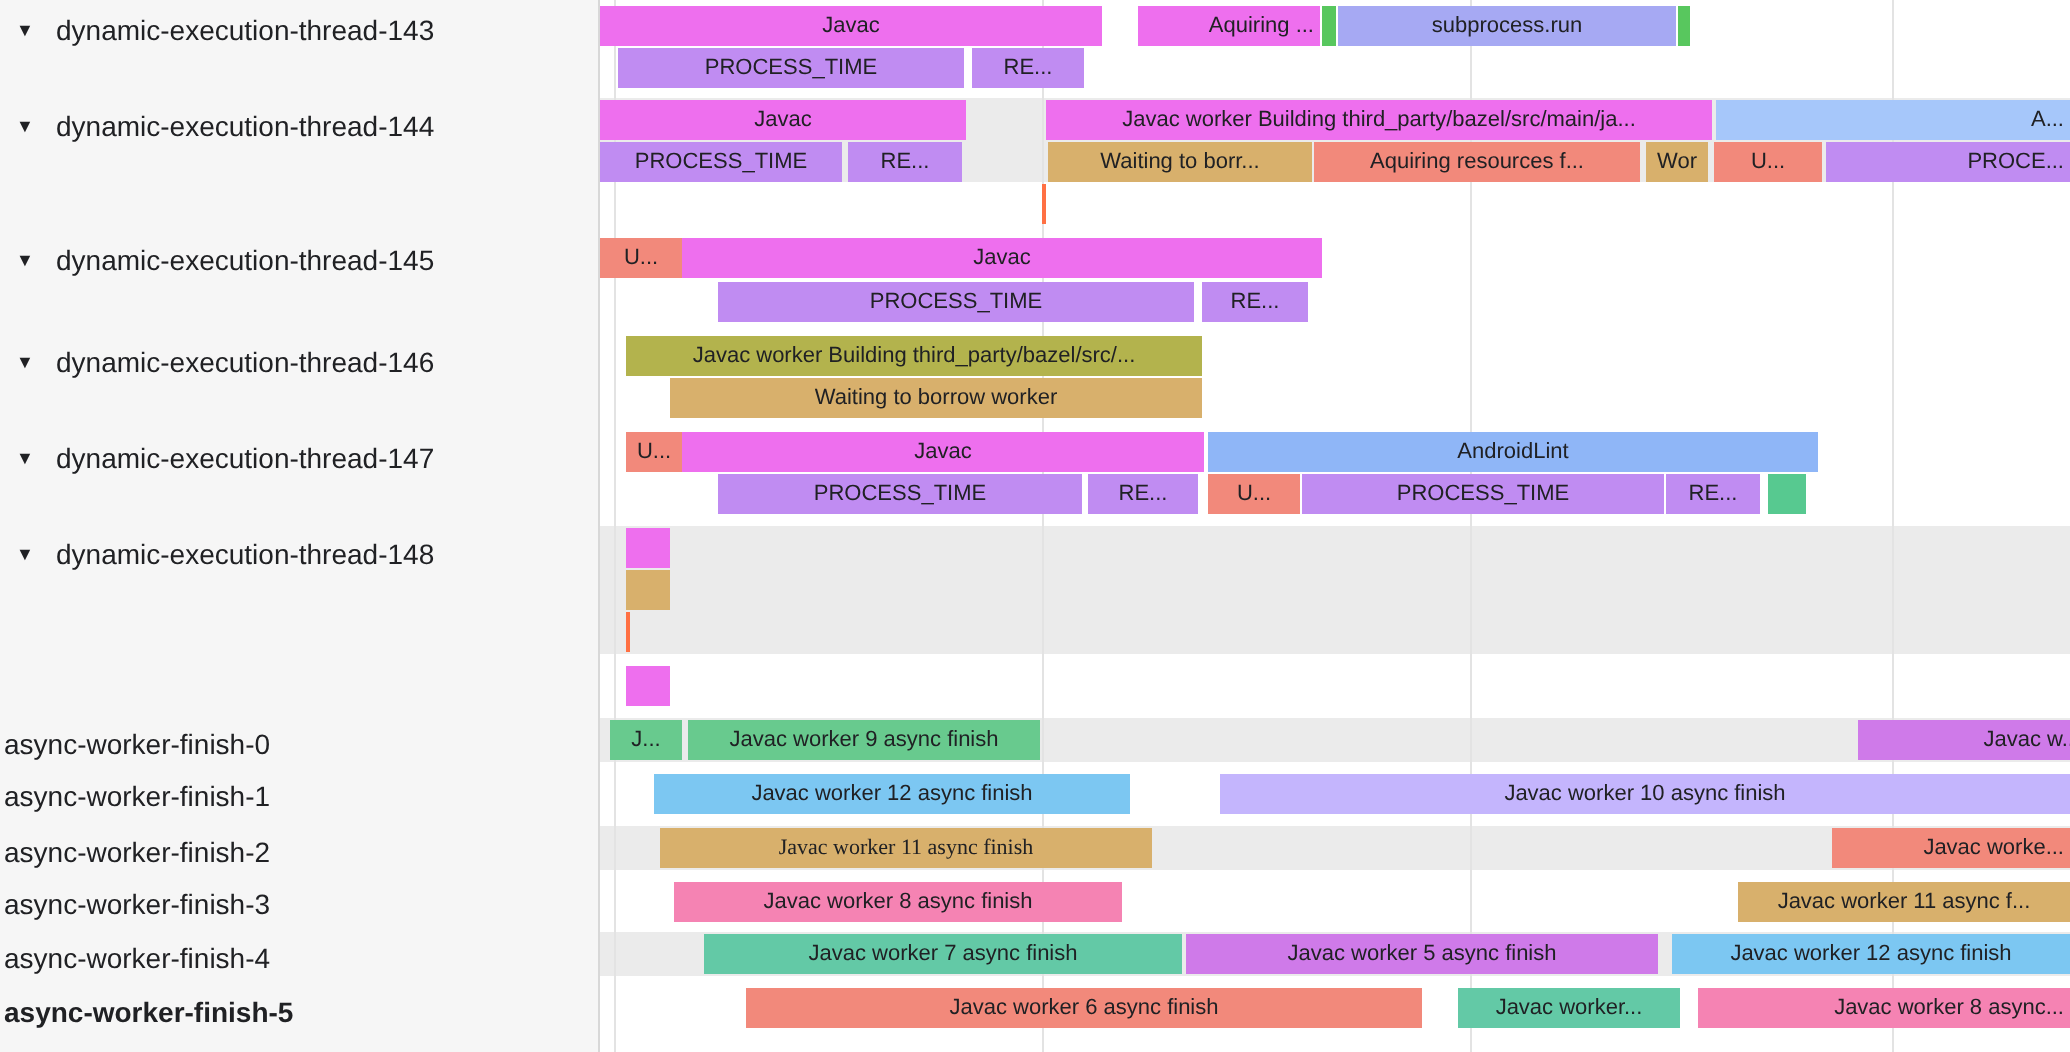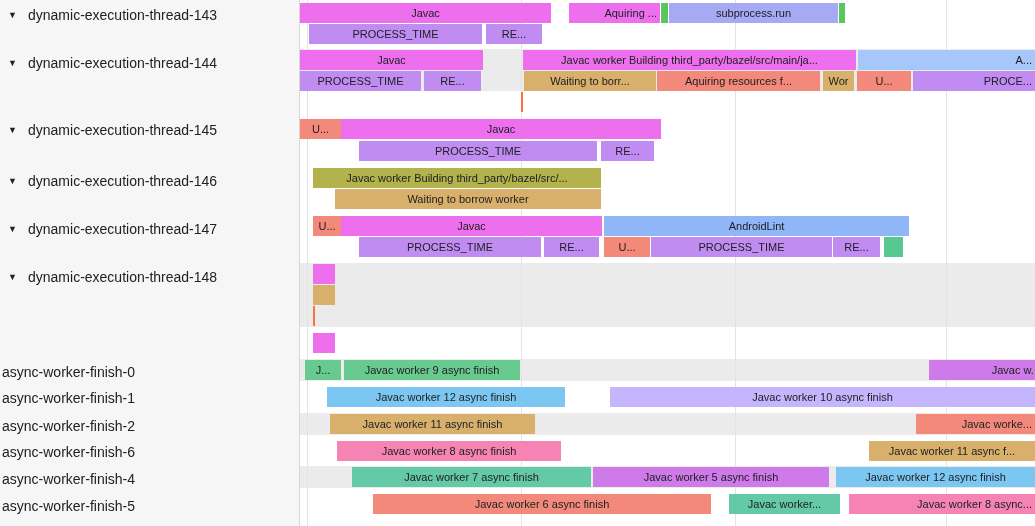--- a/index.html
+++ b/index.html
@@ -139,21 +139,21 @@
       </div>
       <div class="slice" style="left: 629px; top: 360px; width: 114px; background: rgb(207, 122, 233); justify-content: flex-end;">
         <span class="slice-label">Javac w...</span>
       </div>
       <div class="slice" style="left: 27px; top: 387px; width: 238px; background: rgb(124, 199, 242);">
         <span class="slice-label">Javac worker 12 async finish</span>
       </div>
       <div class="slice" style="left: 310px; top: 387px; width: 425px; background: #c4b5fd;">
         <span class="slice-label">Javac worker 10 async finish</span>
       </div>
-      <div class="slice" style="left: 30px; top: 414px; width: 205px; background: rgb(216, 176, 108);">
+      <div class="slice" style="left: 30px; top: 414px; width: 246px; background: rgb(216, 176, 108); font-family: Liberation Serif, serif;">
         <span class="slice-label">Javac worker 11 async finish</span>
       </div>
       <div class="slice" style="left: 616px; top: 414px; width: 119px; background: rgb(242, 137, 123); justify-content: flex-end;">
         <span class="slice-label">Javac worke...</span>
       </div>
       <div class="slice" style="left: 37px; top: 441px; width: 224px; background: rgb(245, 131, 179);">
         <span class="slice-label">Javac worker 8 async finish</span>
       </div>
       <div class="slice" style="left: 569px; top: 441px; width: 166px; background: rgb(216, 176, 108); justify-content: center;">
         <span class="slice-label">Javac worker 11 async f...</span>
@@ -207,22 +207,22 @@
       <div class="sb-item" style="top: 361px;">
         <span>async-worker-finish-0</span>
       </div>
       <div class="sb-item" style="top: 387px;">
         <span>async-worker-finish-1</span>
       </div>
       <div class="sb-item" style="top: 415px;">
         <span>async-worker-finish-2</span>
       </div>
       <div class="sb-item" style="top: 441px;">
-        <span>async-worker-finish-6</span>
+        <span>async-worker-finish-3</span>
       </div>
       <div class="sb-item" style="top: 468px;">
         <span>async-worker-finish-4</span>
       </div>
-      <div class="sb-item" style="top: 495px;">
+      <div class="sb-item" style="top: 495px; font-weight: bold;">
         <span>async-worker-finish-5</span>
       </div>
     </div>
 </div>
 
 </body></html>

